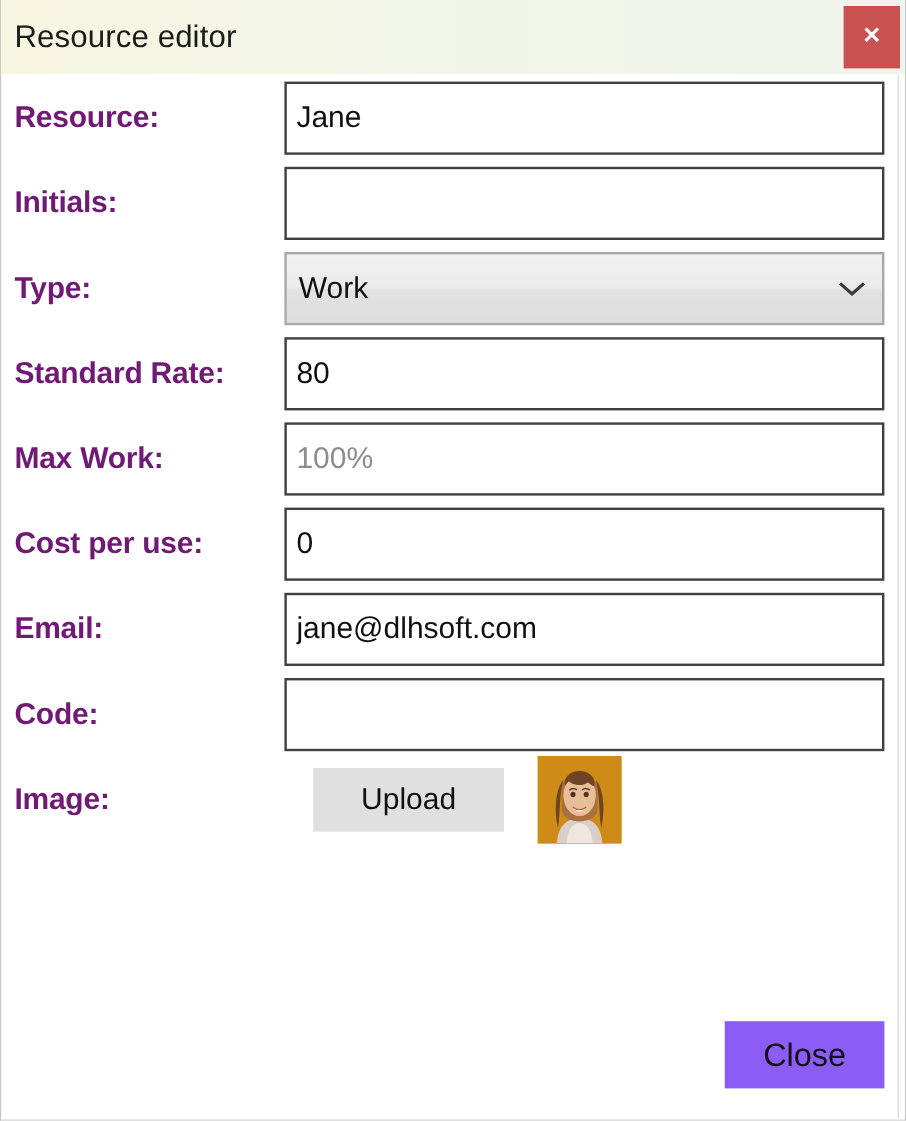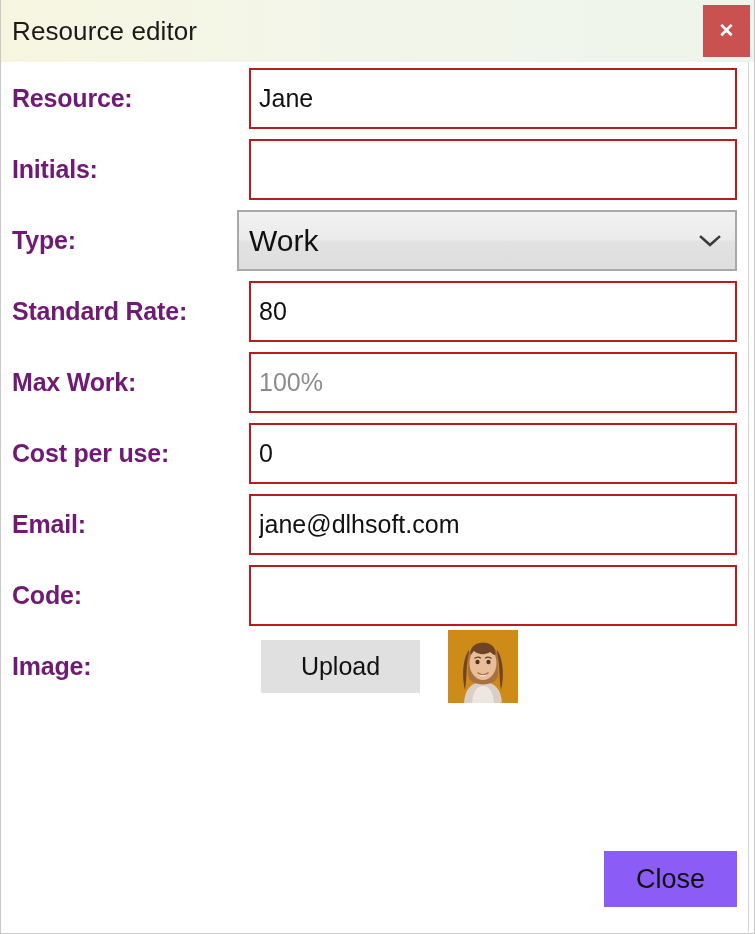--- a/index.html
+++ b/index.html
@@ -91,45 +91,44 @@
     align-items: center;
     min-width: 0;
   }
 
   .text-input {
     box-sizing: border-box;
     width: 100%;
     height: 61px;
     padding: 0 8px;
     background: #ffffff;
-    border: 2px solid #b91c1c;
+    border: 2px solid #404040;
     font-family: "Liberation Sans", sans-serif;
     font-size: 25px;
     color: #111111;
     outline: none;
-    margin-left: 12px;
   }
   .text-input::placeholder {
     color: #8c8c8c;
     opacity: 1;
   }
 
   .select-box {
     position: relative;
     box-sizing: border-box;
     width: 100%;
     height: 61px;
     background: linear-gradient(to bottom, #f2f2f2 0%, #ebebeb 48%, #e2e2e2 52%, #dedede 100%);
     border: 2px solid #a8a8a8;
     display: flex;
     align-items: center;
     cursor: pointer;
   }
   .select-value {
-    font-size: 30px;
+    font-size: 25px;
     color: #111111;
     padding-left: 10px;
   }
   .chevron-down {
     position: absolute;
     right: 14px;
     top: 50%;
     transform: translateY(-50%);
     line-height: 0;
   }

